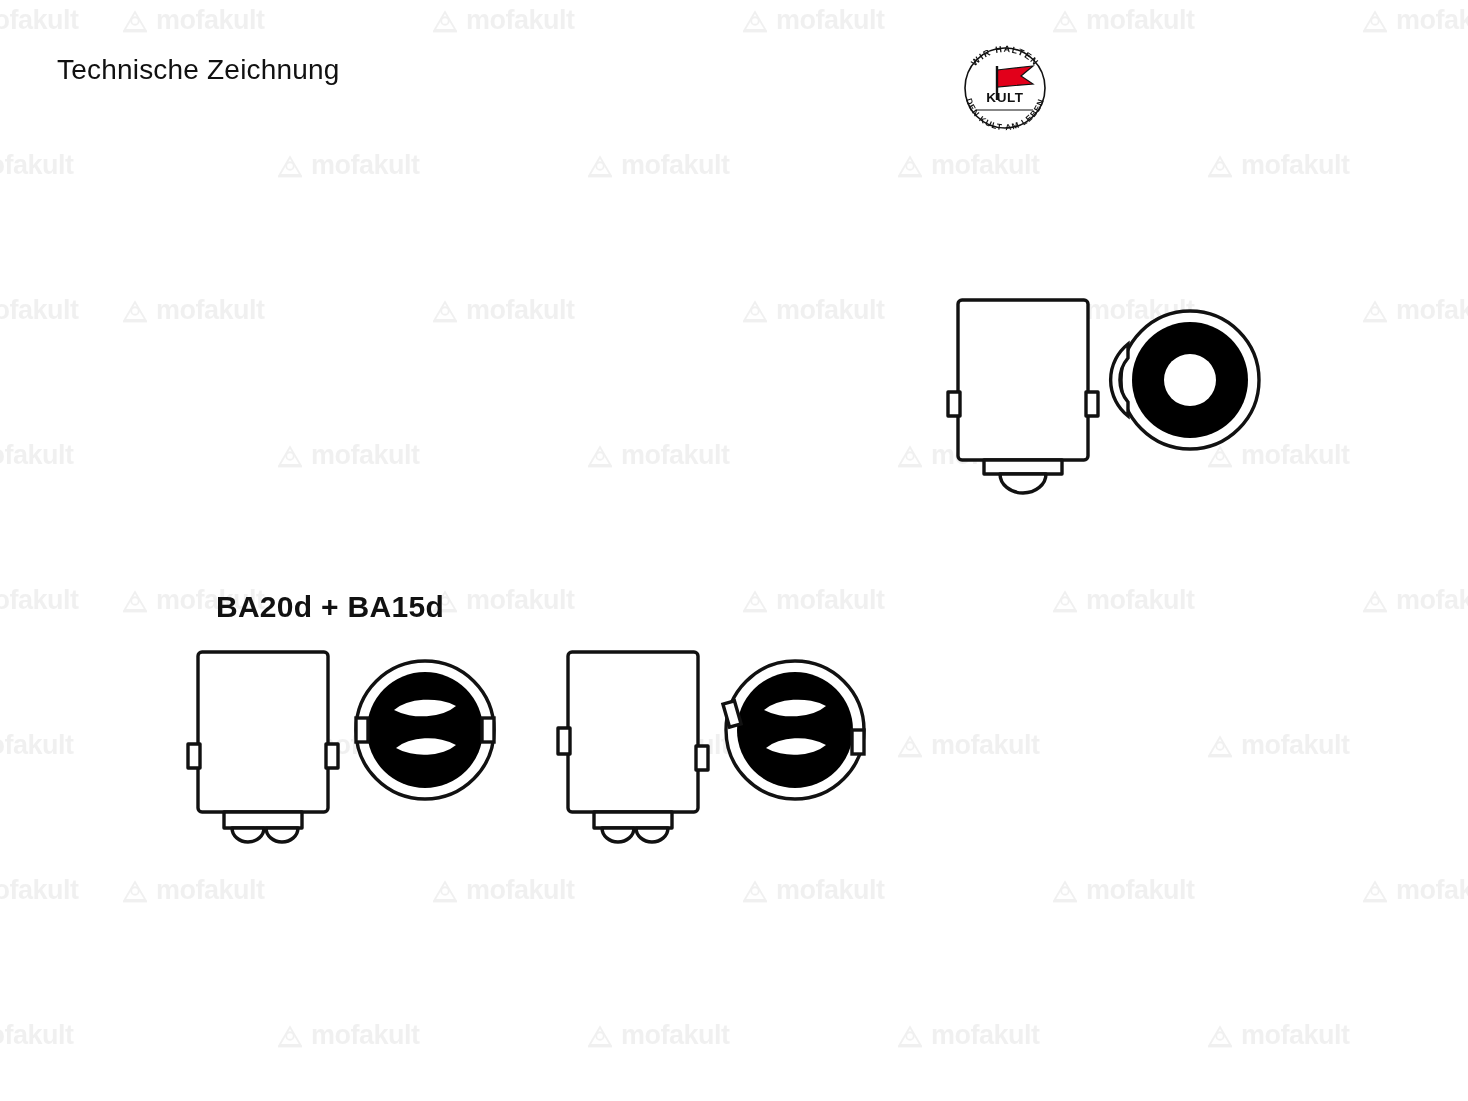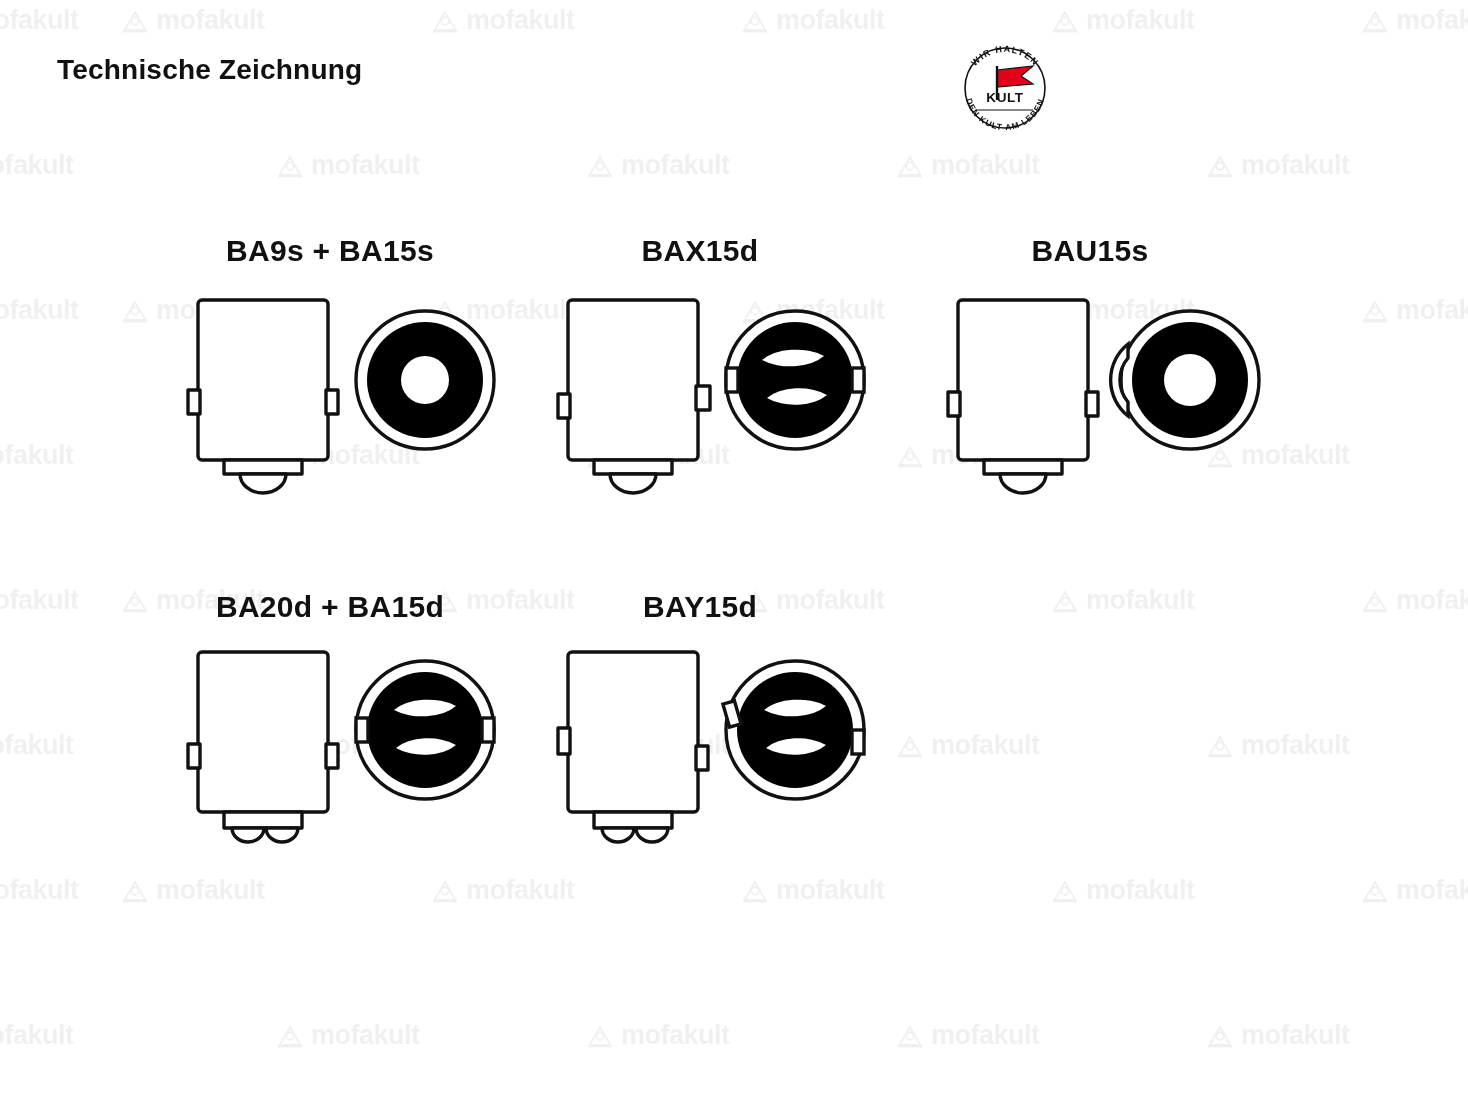--- a/index.html
+++ b/index.html
@@ -48,21 +48,21 @@
     left: 0; top: 0;
     width: 1468px;
     height: 160px;
     z-index: 2;
   }
   #doc-title {
     position: absolute;
     left: 57px;
     top: 54px;
     font-size: 28px;
-    font-weight: 700;
+    font-weight: 400;
     letter-spacing: 0.2px;
     color: #111;
   }
   #copyright-block {
     position: absolute;
     left: 1068px;
     top: 55px;
     width: 352px;
     font-size: 13.5px;
     line-height: 1.42;
@@ -462,72 +462,23 @@
       </g>
       <text x="50" y="64" text-anchor="middle" font-family="Liberation Sans, sans-serif" font-size="13.5" font-weight="700" fill="#111" letter-spacing="0.6">KULT</text>
       <path d="M 22,72 L 78,72" stroke="#111" stroke-width="1.2"></path>
     </svg>
   </div>
 
 </div>
 
 <div id="figures">
 
-  <div class="figure r1 c1">
-    <div class="fig-title">BA9s + BA15s</div>
-    <div class="fig-draw">
-      <svg width="420" height="230" viewBox="0 0 420 230">
-        <g stroke="#111" stroke-width="3.4" fill="#fff" stroke-linejoin="round">
-
-          <rect x="78" y="18" width="130" height="160" rx="4"></rect>
-
-          <rect x="68" y="108" width="12" height="24"></rect>
-          <rect x="206" y="108" width="12" height="24"></rect>
-
-          <rect x="104" y="178" width="78" height="14"></rect>
-
-          <path d="M 120,192 a 23,19 0 0 0 46,0 Z" fill="#fff"></path>
-        </g>
-
-        <g>
-          <circle cx="305" cy="98" r="69" fill="#fff" stroke="#111" stroke-width="3.4"></circle>
-          <circle cx="305" cy="98" r="58" fill="#000"></circle>
-          <circle cx="305" cy="98" r="24" fill="#fff"></circle>
-        </g>
-      </svg>
-    </div>
-  </div>
-
-  <div class="figure r1 c2">
-    <div class="fig-title">BAX15d</div>
-    <div class="fig-draw">
-      <svg width="420" height="230" viewBox="0 0 420 230">
-        <g stroke="#111" stroke-width="3.4" fill="#fff" stroke-linejoin="round">
-          <rect x="78" y="18" width="130" height="160" rx="4"></rect>
-          <rect x="68" y="112" width="12" height="24"></rect>
-          <rect x="206" y="104" width="14" height="24"></rect>
-          <rect x="104" y="178" width="78" height="14"></rect>
-          <path d="M 120,192 a 23,19 0 0 0 46,0 Z" fill="#fff"></path>
-        </g>
-        <g>
-          <circle cx="305" cy="98" r="69" fill="#fff" stroke="#111" stroke-width="3.4"></circle>
-          <circle cx="305" cy="98" r="58" fill="#000"></circle>
-
-          <path d="M 272,78 a 40,22 0 0 1 62,-4 a 40,22 0 0 1 -62,4 Z" fill="#fff"></path>
-          <path d="M 277,116 a 38,21 0 0 1 60,-3 a 38,21 0 0 1 -60,3 Z" fill="#fff"></path>
-
-          <rect x="236" y="86" width="12" height="24" fill="#fff" stroke="#111" stroke-width="3.4"></rect>
-          <rect x="362" y="86" width="12" height="24" fill="#fff" stroke="#111" stroke-width="3.4"></rect>
-        </g>
-      </svg>
-    </div>
-  </div>
+
 
   <div class="figure r1 c3">
-    <div class="fig-title">BAU15s</div>
     <div class="fig-draw">
       <svg width="420" height="230" viewBox="0 0 420 230">
         <g stroke="#111" stroke-width="3.4" fill="#fff" stroke-linejoin="round">
           <rect x="78" y="18" width="130" height="160" rx="4"></rect>
           <rect x="68" y="110" width="12" height="24"></rect>
           <rect x="206" y="110" width="12" height="24"></rect>
           <rect x="104" y="178" width="78" height="14"></rect>
           <path d="M 120,192 a 23,19 0 0 0 46,0 Z" fill="#fff"></path>
         </g>
         <g>
@@ -560,21 +511,20 @@
           <path d="M 274,72 a 40,22 0 0 1 62,-4 a 40,22 0 0 1 -62,4 Z" fill="#fff"></path>
           <path d="M 276,110 a 38,21 0 0 1 60,-3 a 38,21 0 0 1 -60,3 Z" fill="#fff"></path>
           <rect x="236" y="80" width="12" height="24" fill="#fff" stroke="#111" stroke-width="3.4"></rect>
           <rect x="362" y="80" width="12" height="24" fill="#fff" stroke="#111" stroke-width="3.4"></rect>
         </g>
       </svg>
     </div>
   </div>
 
   <div class="figure r2 c2">
-    <div class="fig-title">BAY15d</div>
     <div class="fig-draw">
       <svg width="420" height="230" viewBox="0 0 420 230">
         <g stroke="#111" stroke-width="3.4" fill="#fff" stroke-linejoin="round">
           <rect x="78" y="14" width="130" height="160" rx="4"></rect>
           <rect x="68" y="90" width="12" height="26"></rect>
           <rect x="206" y="108" width="12" height="24"></rect>
           <rect x="104" y="174" width="78" height="16"></rect>
           <path d="M 112,190 a 16,14 0 0 0 32,0 Z" fill="#fff"></path>
           <path d="M 146,190 a 16,14 0 0 0 32,0 Z" fill="#fff"></path>
         </g>

